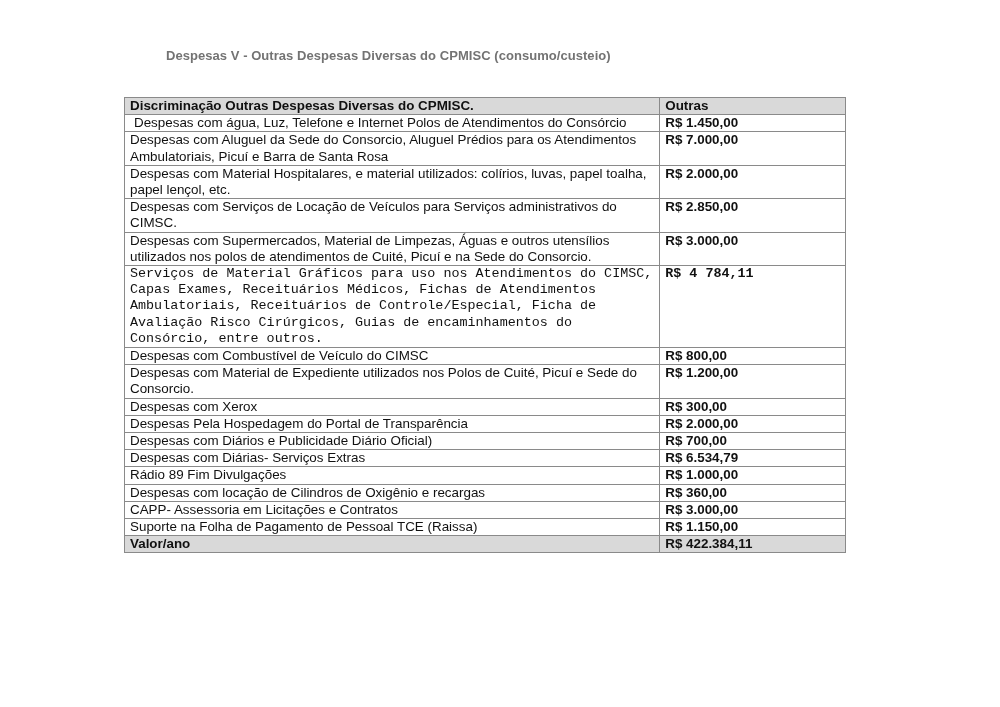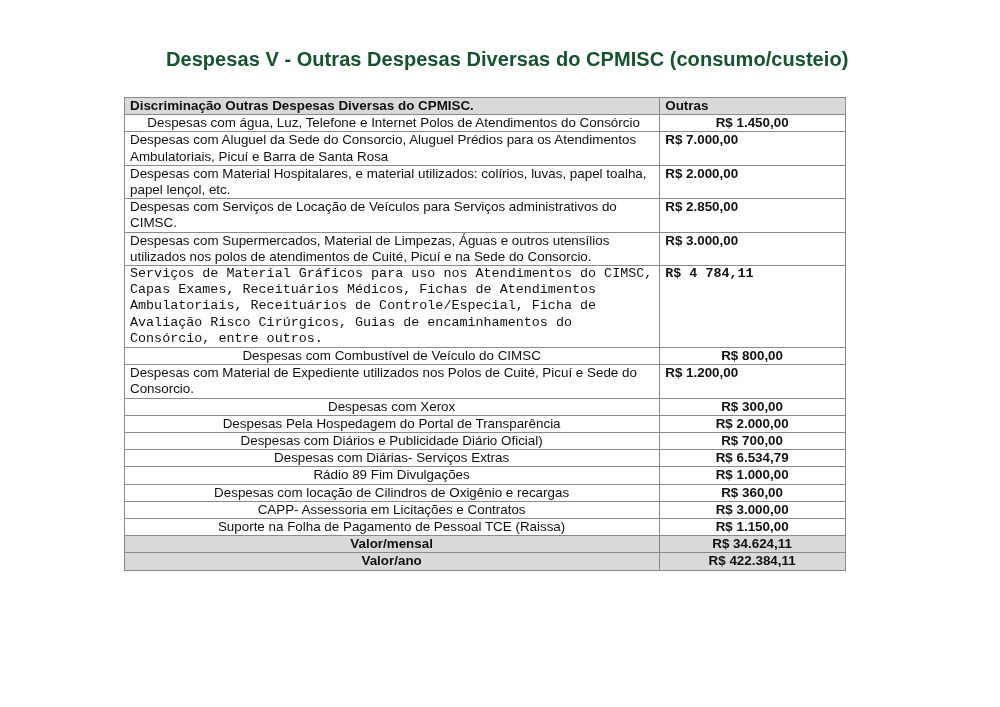--- a/index.html
+++ b/index.html
@@ -1,30 +1,30 @@
 <!DOCTYPE html>
 <html><head>
   <meta charset="utf-8">
   <style>
     html, body { margin: 0; padding: 0; background: #ffffff; }
     body { width: 1000px; height: 707px; position: relative; overflow: hidden;
            font-family: "Liberation Sans", sans-serif; color: #111; }
-    .title { position: absolute; left: 166px; top: 48px; font-size: 20px; font-weight: bold;
-             color: #14532d; letter-spacing: 0.05px; white-space: nowrap; }
+    .title { position: absolute; left: 166px; top: 48px; font-size: 13px; font-weight: bold;
+             color: #737373; letter-spacing: 0.05px; white-space: nowrap; }
     table.exp { position: absolute; left: 124px; top: 97px; width: 722px;
                 border-collapse: collapse; font-size: 13.4px; line-height: 16.2px; }
     table.exp td, table.exp th { border: 1px solid #8a8a8a; padding: 0 6px 0 5px;
                 vertical-align: top; text-align: left; }
     table.exp col.c1 { width: 536px; }
     table.exp col.c2 { width: 186px; }
     th { font-weight: bold; background: #d9d9d9; }
     td.val { font-weight: bold; padding-left: 5px; }
     tr.total td { background: #d9d9d9; font-weight: bold; }
     tr.r-first td.desc { padding-left: 9px; }
-    tr.r-1 td { height: 15px; text-align: center; }
+    tr.r-1 td { height: 15px; }
     tr.r-2 td { height: 31.5px; }
     tr.r-4 td { height: 63px; font-family: Liberation Mono, monospace; }
     tr.spacer-after td { padding-bottom: 3px; }
   </style>
 </head>
 <body>
 
 <div class="title">Despesas V - Outras Despesas Diversas do CPMISC (consumo/custeio)</div>
 
 <table class="exp">
@@ -97,21 +97,17 @@
     </tr>
     <tr class="r-1">
       <td class="desc">CAPP- Assessoria em Licitações e Contratos</td>
       <td class="val">R$ 3.000,00</td>
     </tr>
     <tr class="r-1">
       <td class="desc">Suporte na Folha de Pagamento de Pessoal TCE (Raissa)</td>
       <td class="val">R$ 1.150,00</td>
     </tr>
     <tr class="r-1 total">
-      <td>Valor/mensal</td>
-      <td class="val">R$ 34.624,11</td>
-    </tr>
-    <tr class="r-1 total">
       <td>Valor/ano</td>
       <td class="val">R$ 422.384,11</td>
     </tr>
   </tbody>
 </table>
 
 </body></html>

